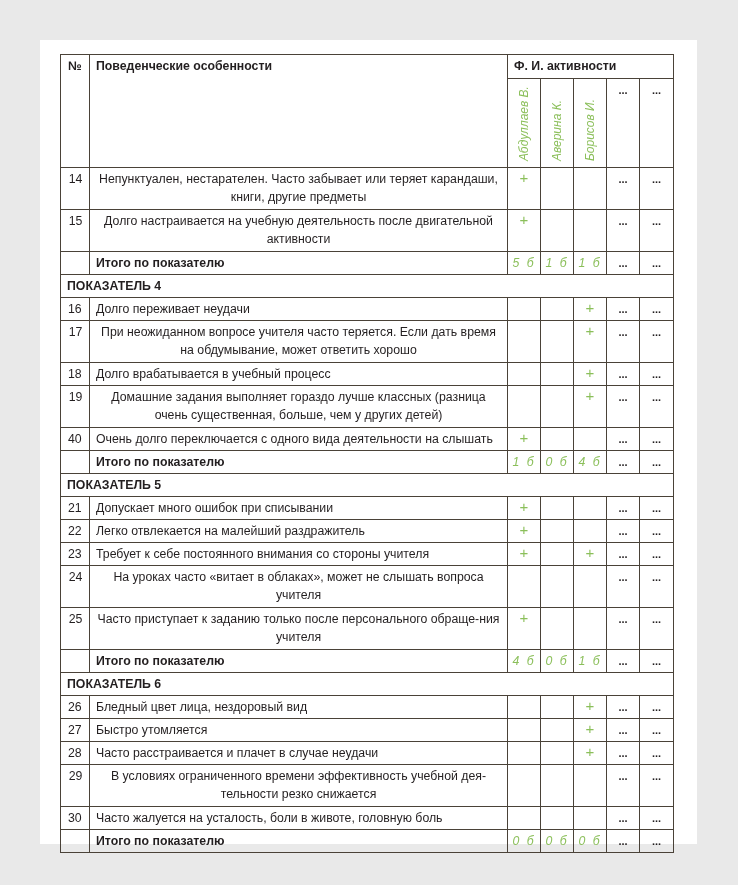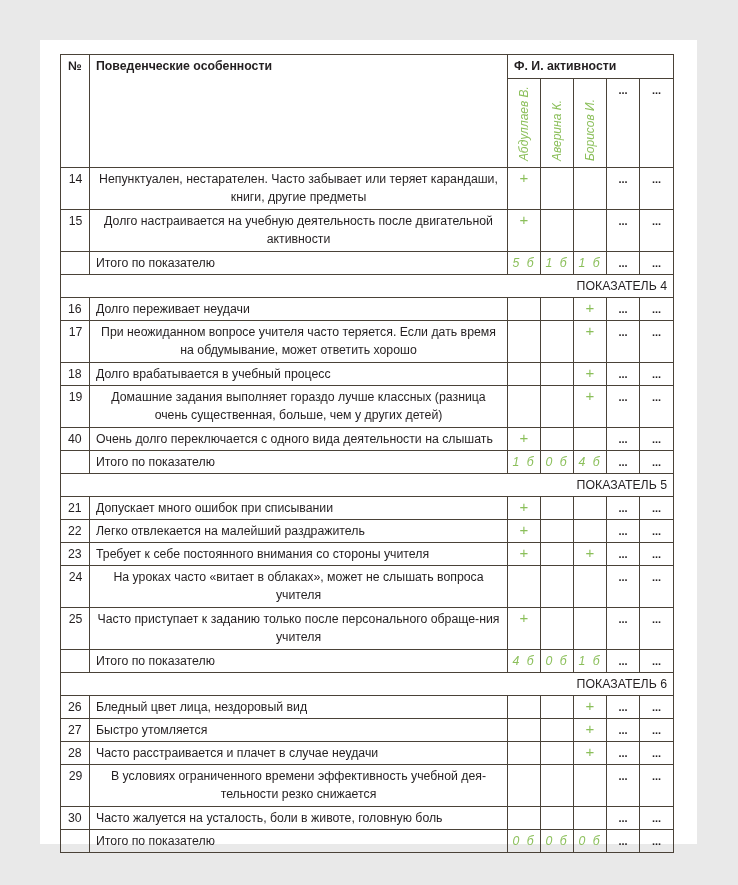--- a/index.html
+++ b/index.html
@@ -11,22 +11,22 @@
   .num { width:17px; text-align:left; padding-left:7px; }
   .text { width:404px; }
   .st { width:20px; padding:2px 0; text-align:center; color:#8bbf5a; }
   .hdr-bold { font-weight:bold; }
   .hdr-row1 td { height:19px; }
   .hdr-row2 td { height:84px; }
   .vname { display:block; writing-mode:vertical-rl; transform:rotate(180deg); font-style:italic; color:#8bbf5a; font-size:12px; white-space:nowrap; margin:0 auto; text-align:left; height:80px; }
   .dots { color:#231f20; font-weight:bold; font-size:11px; letter-spacing:0; }
   .plus { color:#8bbf5a; font-size:15px; line-height:16px; }
   .score { font-style:italic; color:#8bbf5a; letter-spacing:2px;margin-top:19px; }
-  .section td { text-align:right; font-weight:normal; height:18px; }
-  .total td.text { font-weight:normal; }
+  .section td { text-align:left; font-weight:bold; height:18px; }
+  .total td.text { font-weight:bold; }
   .one td { height:18px; }
   .two td { height:37px;text-align:center; }
 </style>
 </head>
 <body>
 
 <div class="page">
   <table>
     <colgroup>
       <col style="width:29px">

